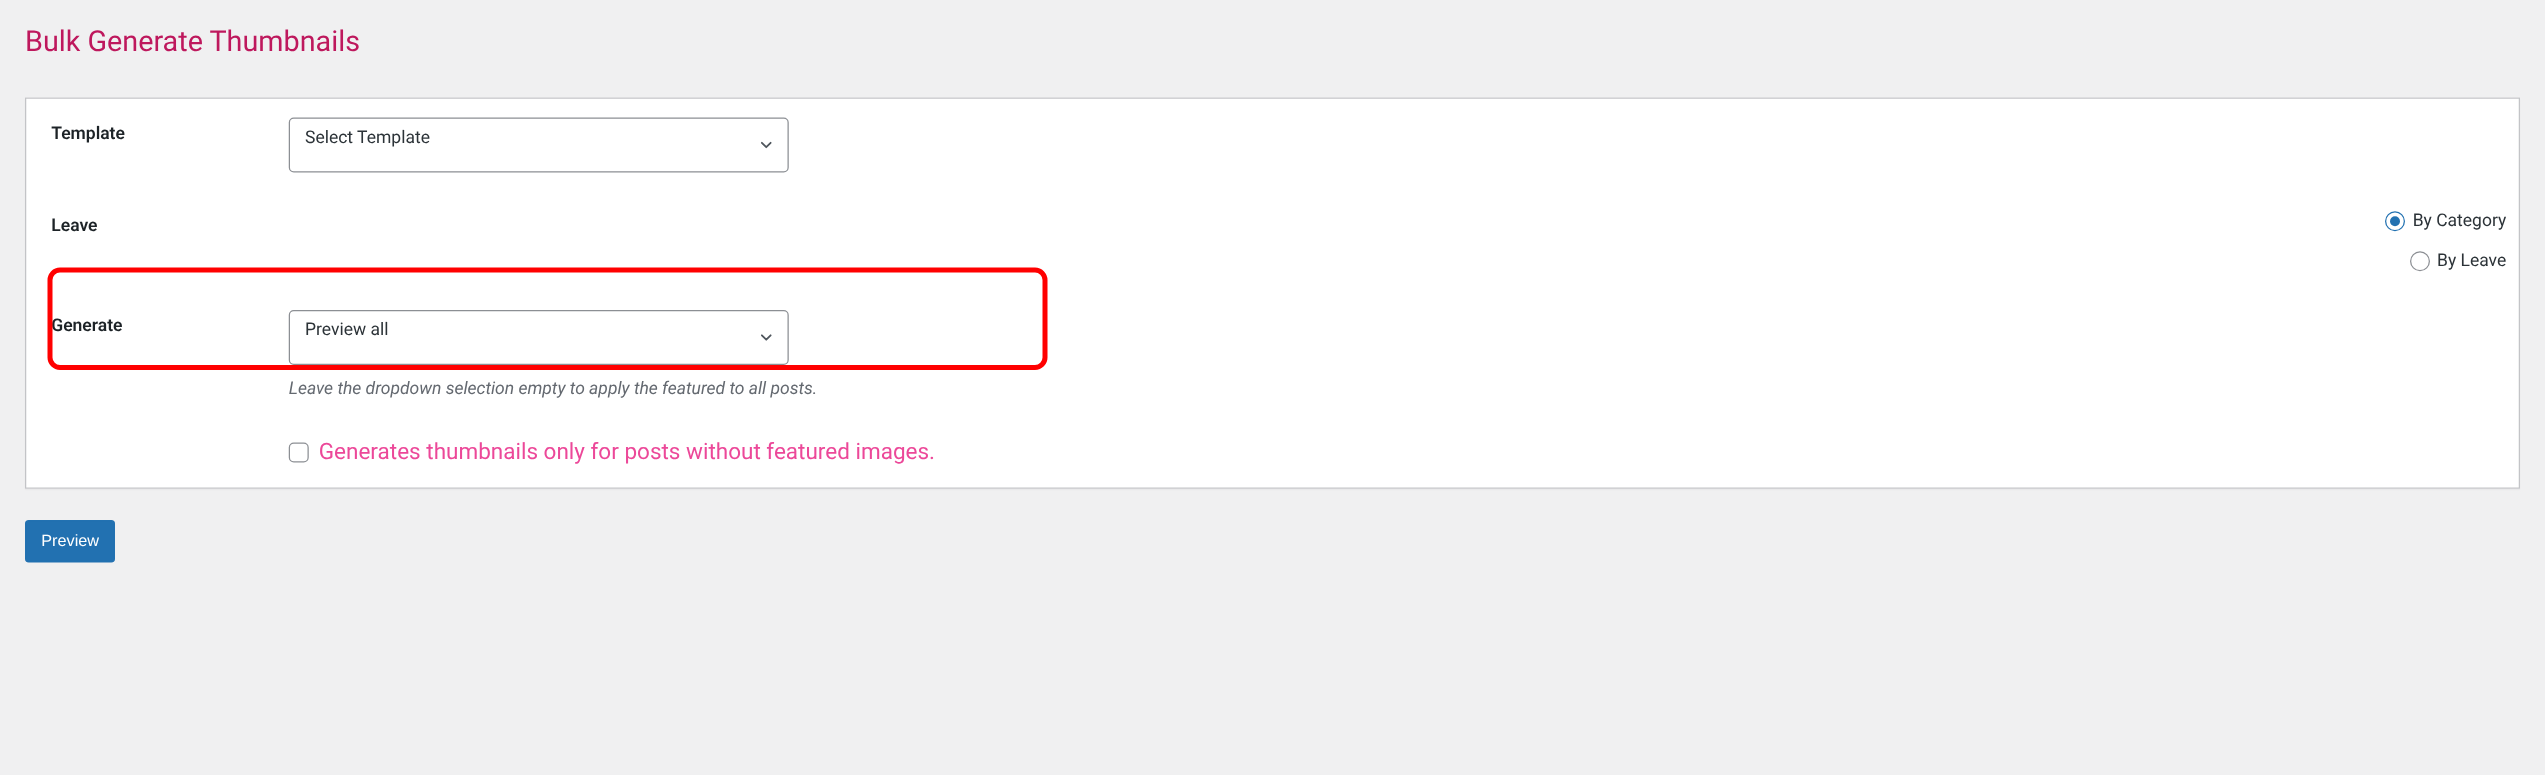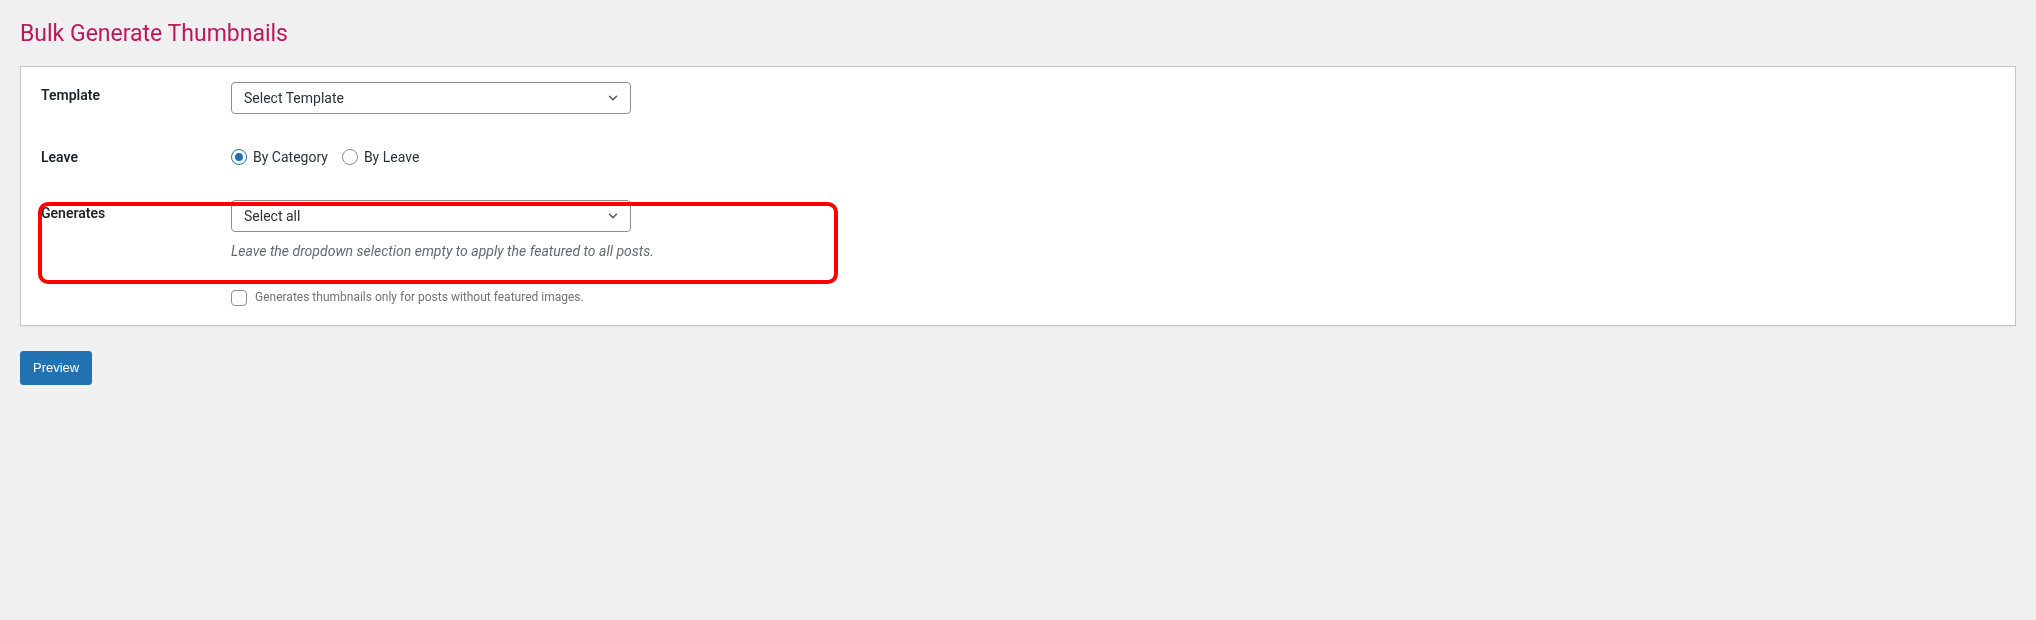--- a/index.html
+++ b/index.html
@@ -18,21 +18,21 @@
       font-size: 23px;
       font-weight: 400;
       padding: 9px 0 4px 0;
       line-height: 1.3;
       color: #be185d;
     }
     .form-box {
       background: #fff;
       border: 1px solid #c3c4c7;
       box-shadow: 0 1px 1px rgba(0,0,0,0.04);
-      margin-top: 13px;
+      margin-top: 25px;
       margin-bottom: 25px;
     }
     .form-table {
       width: 100%;
       border-collapse: collapse;
     }
     .form-table th {
       vertical-align: top;
       text-align: left;
       padding: 20px 10px 20px 20px;
@@ -44,42 +44,43 @@
     .form-table td {
       padding: 15px 10px;
       font-size: 14px;
       line-height: 1.3;
       vertical-align: middle;
     }
     .select-control {
       background: #fff;
       border: 1px solid #8c8f94;
       border-radius: 4px;
-      padding: 0 32px 0 12px;
+      padding: 0 32px 12px 12px;
       min-height: 32px;
       font-size: 14px;
       line-height: 30px;
       color: #2c3338;
       width: 400px;
       position: relative;
       cursor: pointer;
       display: inline-flex;
       align-items: center;
     }
     .select-control .chevron {
       position: absolute;
       right: 10px;
       top: 50%;
       transform: translateY(-50%);
       pointer-events: none;
     }
     .radio-group {
       display: flex;
-      align-items: flex-start;
+      align-items: flex-end;
       gap: 14px;
+      flex-direction: column;
     }
     .radio-item {
       display: inline-flex;
       align-items: center;
       gap: 6px;
       cursor: pointer;
       font-size: 14px;
       color: #2c3338;
     }
     .radio {
@@ -107,22 +108,22 @@
       color: #646970;
       font-size: 14px;
       margin-top: 10px;
       display: block;
     }
     .checkbox-item {
       display: inline-flex;
       align-items: center;
       gap: 8px;
       cursor: pointer;
-      font-size: 12px;
-      color: #737373;
+      font-size: 18px;
+      color: #ec4899;
     }
     .checkbox {
       width: 16px;
       height: 16px;
       border-radius: 4px;
       border: 1px solid #8c8f94;
       background: #fff;
       display: inline-block;
     }
     .btn-primary {
@@ -185,24 +186,24 @@
               <span>By Category</span>
             </label>
             <label class="radio-item">
               <span class="radio"></span>
               <span>By Leave</span>
             </label>
           </div>
         </td>
       </tr>
       <tr>
-        <th>Generates</th>
+        <th>Generate</th>
         <td>
           <div class="select-control">
-            <span>Select all</span>
+            <span>Preview all</span>
             <span class="chevron">
               <svg width="14" height="14" viewBox="0 0 24 24" fill="none" stroke="#50575e" stroke-width="2.5" stroke-linecap="round" stroke-linejoin="round">
                   <polyline points="6 9 12 15 18 9"></polyline>
                 </svg>
             </span>
           </div>
           <span class="description">Leave the dropdown selection empty to apply the featured to all posts.</span>
         </td>
       </tr>
       <tr>

